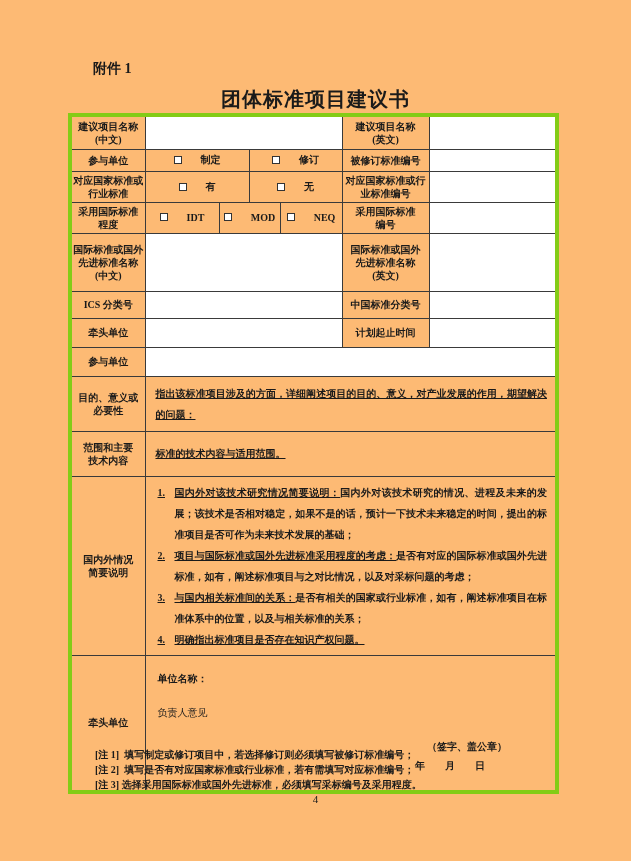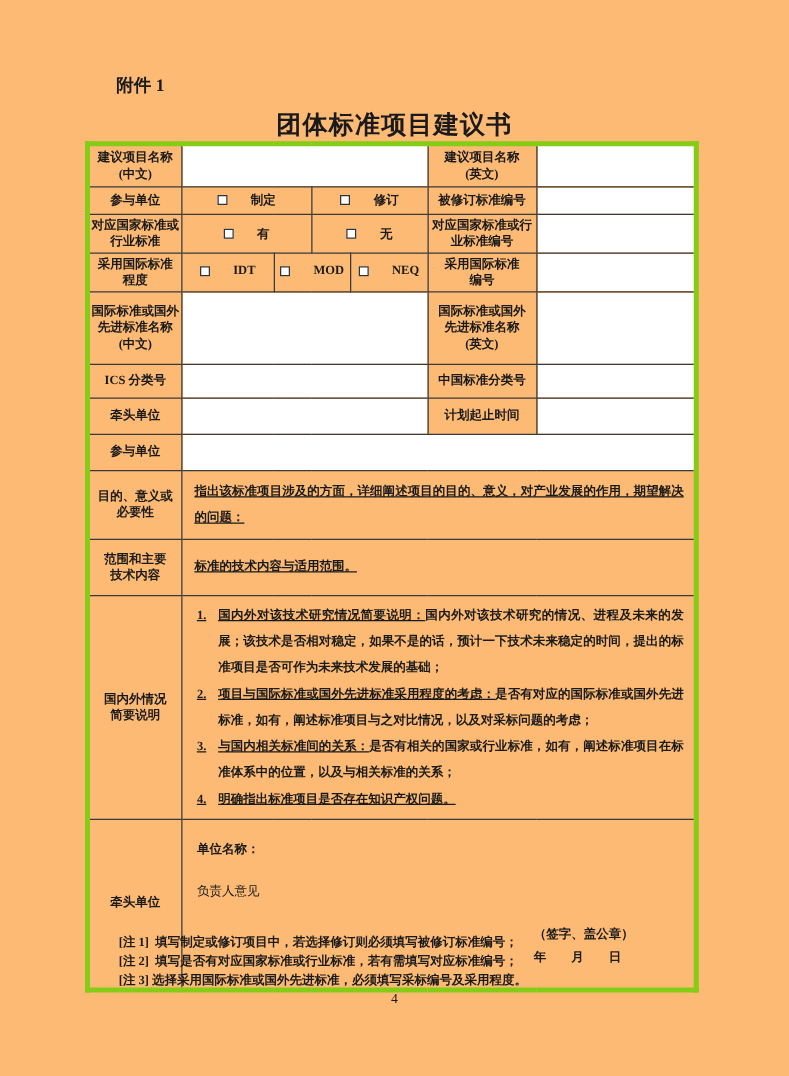--- a/index.html
+++ b/index.html
@@ -31,21 +31,21 @@
   .list-item { display:flex; line-height:21px; font-weight:bold; }
   .li-num { flex:0 0 17px; text-decoration:underline; }
   .li-text { flex:1; text-align:justify; }
   .li-lead { text-decoration:underline; }
   .li-rest { text-decoration:none; }
 
   td.sign-cell { position:relative; }
   .company-label { position:absolute; left:12px; top:16px; font-weight:bold; }
   .opinion-label { position:absolute; left:12px; top:50px; font-weight:normal; }
   .sign-label { position:absolute; right:48px; top:84px; font-weight:bold; }
-  .date-label { position:absolute; right:58px; top:103px; font-weight:bold; }
+  .date-label { position:absolute; right:70px; top:103px; font-weight:bold; }
 
   .footnotes { position:absolute; left:95px; top:747px; font-size:10px; font-weight:bold; line-height:15px; }
   .footnote-line { white-space:pre; }
   .page-number { position:absolute; left:0; top:793px; width:631px; text-align:center; font-size:11px; }
 </style>
 </head>
 <body>
 
 <div class="page">
 

